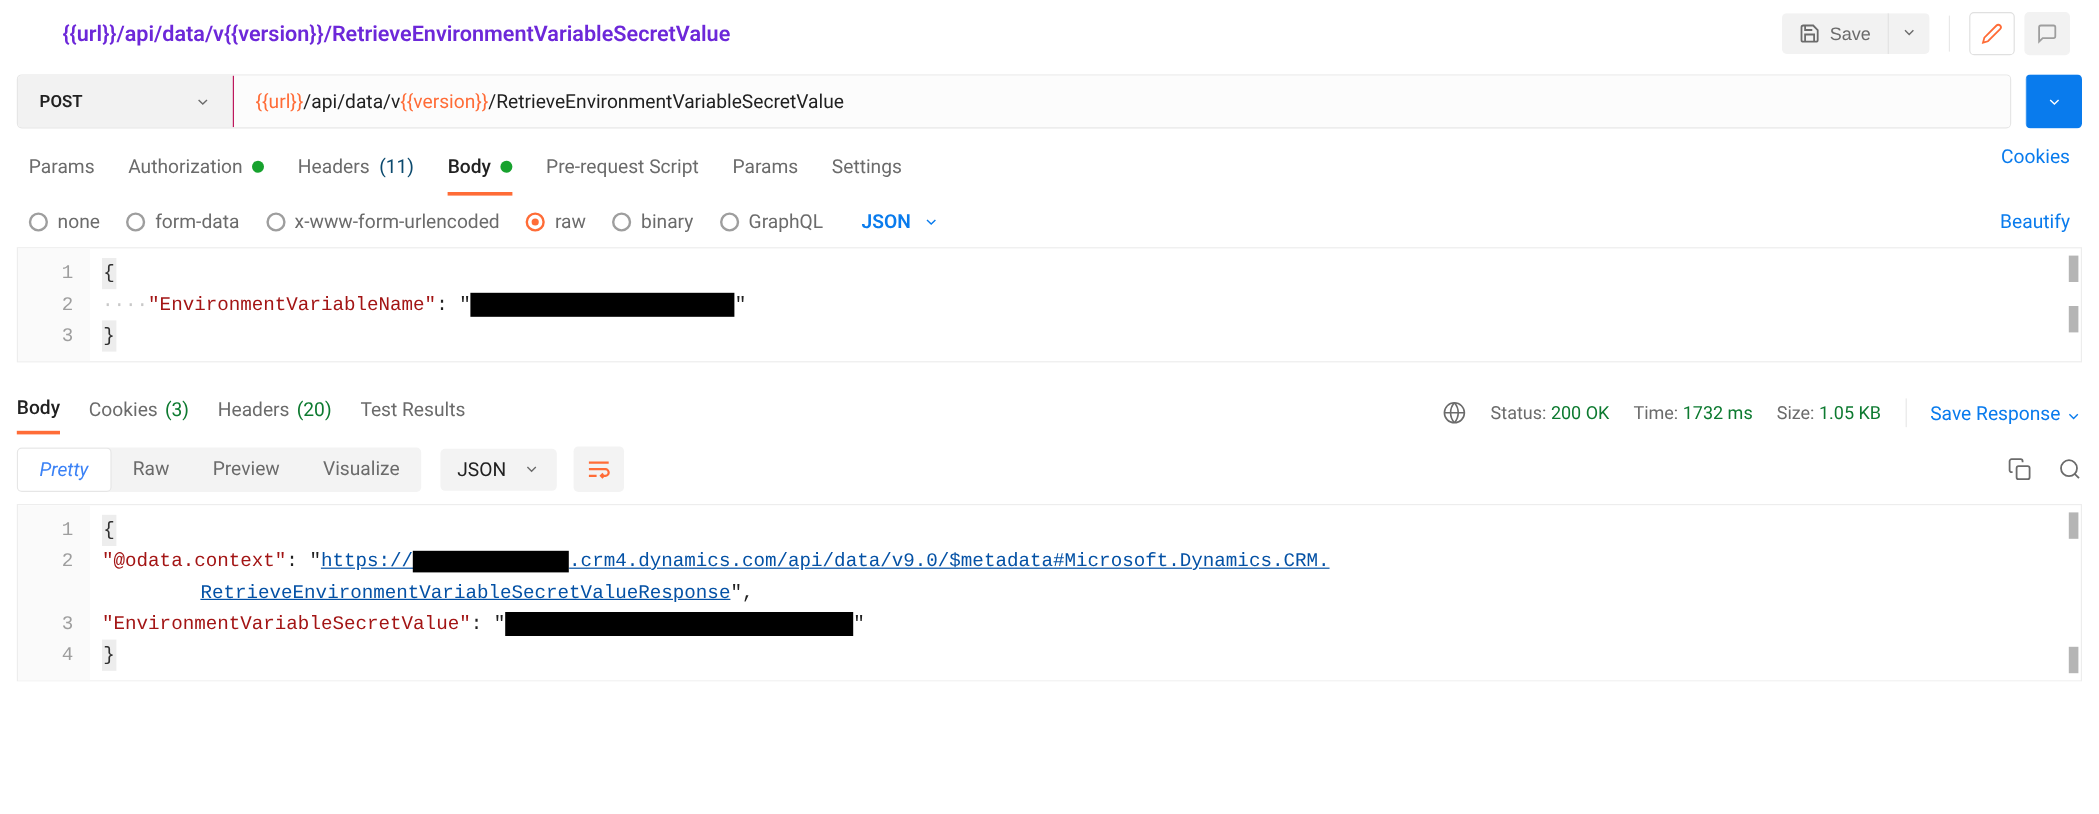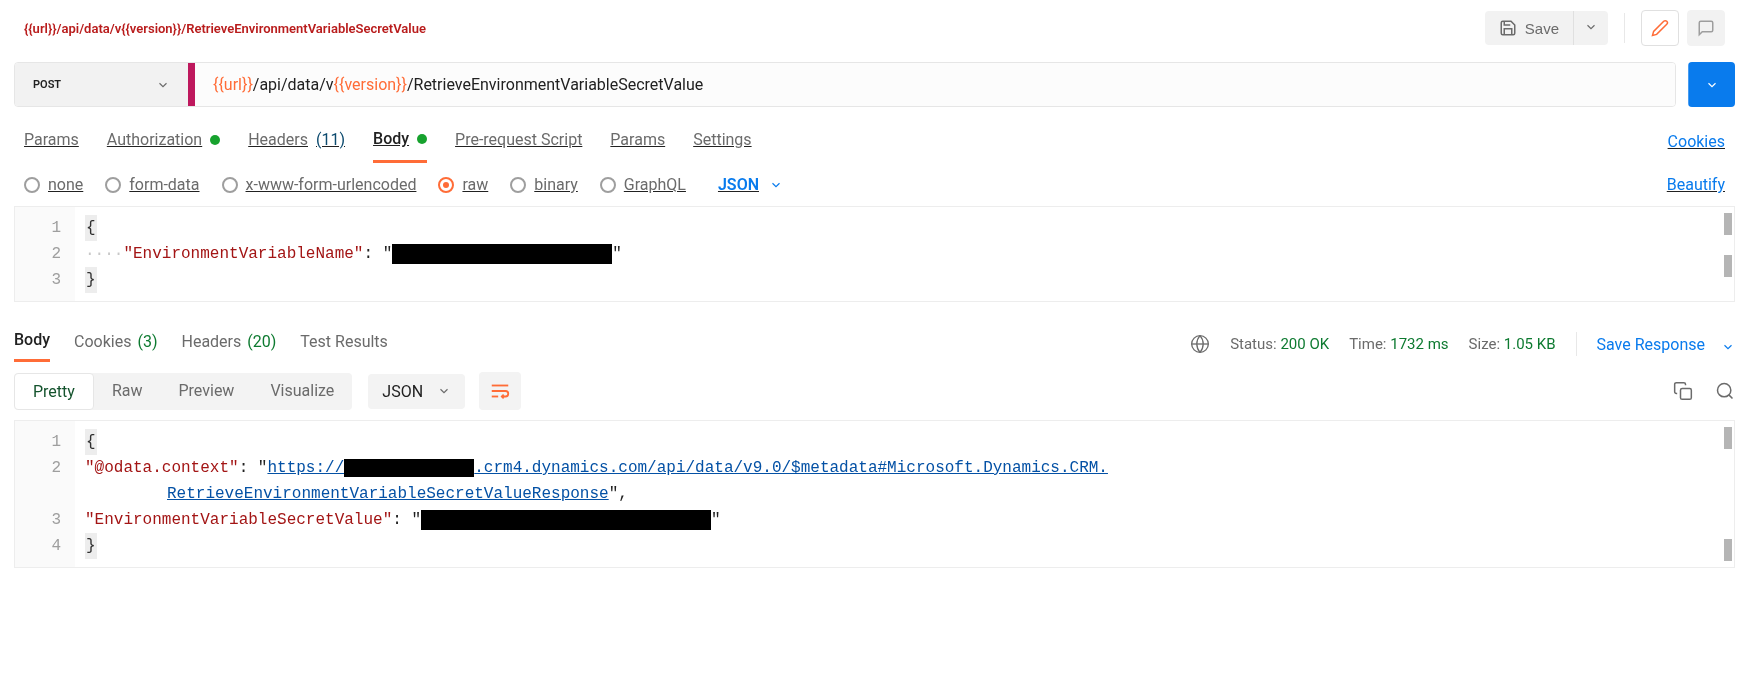--- a/index.html
+++ b/index.html
@@ -1,50 +1,50 @@
 <!DOCTYPE html>
 <html><head>
 <meta charset="utf-8">
 <style>
   * { box-sizing: border-box; margin: 0; padding: 0; }
   body { font-family: -apple-system, BlinkMacSystemFont, "Segoe UI", Roboto, Helvetica, Arial, sans-serif; font-size: 14px; color: #212121; background: #fff; width: 1749px; }
   
   
   .titlebar { padding: 10px 24px; display: flex; align-items: center; justify-content: space-between; }
-  .titlebar-title { font-size: 13px; font-weight: 600; color: #b91c1c; }
+  .titlebar-title { font-size: 18px; font-weight: 600; color: #6d28d9; margin-left: 28px; }
   .titlebar-actions { display: flex; align-items: center; gap: 8px; }
   .save-group { display: flex; border-radius: 4px; overflow: hidden; }
   .save-btn { background: #f2f2f2; border: none; padding: 8px 14px; display: flex; align-items: center; gap: 8px; font-size: 15px; color: #6b6b6b; cursor: pointer; }
   .save-chevron { background: #f2f2f2; border: none; border-left: 1px solid #e0e0e0; padding: 8px 10px; cursor: pointer; color:#6b6b6b; }
   .divider-v { width: 1px; height: 30px; background: #e8e8e8; margin: 0 8px; }
   .icon-btn { width: 38px; height: 36px; border: 1px solid #e0e0e0; border-radius: 4px; display:flex; align-items:center; justify-content:center; cursor:pointer; background:#fff; }
   .icon-btn svg { width: 18px; height: 18px; }
   .icon-btn.muted { background:#f2f2f2; border-color:#f2f2f2;}
 
   
   .reqrow { padding: 6px 14px; display: flex; align-items: stretch; gap: 12px; }
   .method-url { flex: 1; display: flex; border: 1px solid #e6e6e6; border-radius: 4px; overflow: hidden; background: #fff;}
-  .method-select { background: #f2f2f2; padding: 12px 18px; font-size: 11px; font-weight: 600; color: #212121; display: flex; align-items: center; gap: 60px; border-right: 7px solid #be185d; cursor:pointer; min-width:180px; justify-content:space-between;}
+  .method-select { background: #f2f2f2; padding: 12px 18px; font-size: 14px; font-weight: 600; color: #212121; display: flex; align-items: center; gap: 60px; border-right: 1px solid #be185d; cursor:pointer; min-width:180px; justify-content:space-between;}
   .url-field { flex: 1; padding: 12px 18px; font-size: 16px; font-family: inherit; display: flex; align-items: flex-start; background: #fcfcfc;}
   .var { color: #ff6c37; }
   .send-group { display: flex; border-radius: 4px; overflow: hidden; }
   .send-btn { background: #097bed; color: #fff; border:none; padding: 0 34px; font-size: 17px; font-weight: 600; cursor:pointer; }
   .send-chevron { background: #097bed; border:none; border-left: 1px solid rgba(255,255,255,0.25); padding: 0 16px; cursor:pointer; color:#fff; display:flex; align-items:center;}
 
   
-  .tabs { padding: 8px 24px 0 24px; display: flex; align-items: center; gap: 28px; border-bottom: 1px solid #fff; text-decoration: underline;}
+  .tabs { padding: 8px 24px 0 24px; display: flex; align-items: flex-start; gap: 28px; border-bottom: 1px solid #fff;}
   .tab { font-size: 16px; color: #6b6b6b; padding: 8px 0 12px 0; cursor: pointer; display:flex; align-items:center; gap:8px;}
   .tab.active { color: #212121; border-bottom: 3px solid #ff6c37; margin-bottom: -1px; font-weight:500;}
   .tab .count { color: #0c4a6e; }
   .dot { width: 10px; height: 10px; border-radius: 50%; background: #17a22e; display:inline-block;}
   .spacer { flex:1; }
   .link { color: #097bed; cursor: pointer; font-size: 16px;}
 
   
-  .bodytype { padding: 12px 24px 6px 24px; display: flex; align-items: flex-end; gap: 22px; text-decoration: underline; }
+  .bodytype { padding: 12px 24px 6px 24px; display: flex; align-items: flex-end; gap: 22px; }
   .radio { display:flex; align-items:center; gap:8px; font-size:16px; color:#6b6b6b; cursor:pointer;}
   .radio .r { width:16px; height:16px; border-radius:50%; border:2px solid #9e9e9e; position:relative; }
   .radio.selected .r { border-color:#ff6c37; }
   .radio.selected .r::after { content:''; position:absolute; inset:3px; background:#ff6c37; border-radius:50%; }
   .lang-sel { color:#097bed; font-size:16px; font-weight:600; display:flex; align-items:center; gap:10px; cursor:pointer; margin-left:10px;}
 
   
   .editor-wrap { margin: 6px 14px 0 14px; border: 1px solid #ededed; display:flex; position:relative;}
   .gutter { width: 60px; background: #fafafa; text-align: right; padding: 8px 14px 8px 0; font-family: Consolas, "Courier New", monospace; font-size:16px; color:#9e9e9e;}
   .gutter div { height: 26px; line-height:26px;}
@@ -62,21 +62,21 @@
   .rtab.active { color:#212121; border-bottom:3px solid #ff6c37; font-weight:500;}
   .status-block { margin-left:auto; display:flex; align-items:center; gap:20px; font-size:15px; color:#6b6b6b;}
   .green { color:#0d7a30; }
   .globe { width:20px; height:20px; color:#6b6b6b; }
   .vdiv { width:1px; height:24px; background:#e8e8e8;}
 
   
   .resp-toolbar { padding: 10px 14px; display:flex; align-items:center; gap:6px; }
   .view-tabs { display:flex; background:#f3f3f3; border-radius:4px; overflow:hidden;}
   .vtab { padding: 8px 18px; font-size:16px; color:#6b6b6b; cursor:pointer; }
-  .vtab.active { background:#fff; color:#14532d; border:1px solid #e6e6e6; border-radius:4px;}
+  .vtab.active { background:#fff; color:#3b82f6; border:1px solid #e6e6e6; border-radius:4px;font-style:italic;}
   .resp-lang { margin-left:10px; background:#f3f3f3; padding:8px 14px; border-radius:4px; display:flex; align-items:center; gap:14px; font-size:16px; color:#212121; cursor:pointer;}
   .wrap-btn { margin-left:8px; background:#f3f3f3; width:42px; height:38px; border-radius:4px; display:flex; align-items:center; justify-content:center; cursor:pointer; color:#ff6c37;}
   .toolbar-right { margin-left:auto; display:flex; align-items:center; gap:22px; color:#6b6b6b;}
   .toolbar-right svg{ width:20px; height:20px; cursor:pointer;}
 
   
   .resp-editor { margin: 0 14px 0 14px; border:1px solid #ededed; display:flex; position:relative; min-height:130px;}
   .linkcode { color:#0451a5; text-decoration:underline; }
   .cont-line { padding-left: 82px; }
 
@@ -227,21 +227,21 @@
   <div class="status-block">
     <svg class="globe" viewBox="0 0 24 24" fill="none" stroke="currentColor" stroke-width="1.6">
         <circle cx="12" cy="12" r="10"></circle>
         <line x1="2" y1="12" x2="22" y2="12"></line>
         <path d="M12 2a15 15 0 0 1 0 20M12 2a15 15 0 0 0 0 20"></path>
       </svg>
     <div><span>Status:</span> <span class="green">200 OK</span></div>
     <div><span>Time:</span> <span class="green">1732 ms</span></div>
     <div><span>Size:</span> <span class="green">1.05 KB</span></div>
     <div class="vdiv"></div>
-    <div class="link" style="display:flex;align-items:flex-end;gap:16px;">
+    <div class="link" style="display:flex;align-items:flex-end;gap:4px;">
         <span>Save Response</span>
         <svg class="chev" viewBox="0 0 24 24" fill="none" stroke="#097bed" stroke-width="2">
           <polyline points="6 9 12 15 18 9"></polyline>
         </svg>
       </div>
   </div>
 </div>
 
 <div class="resp-toolbar">
   <div class="view-tabs">

